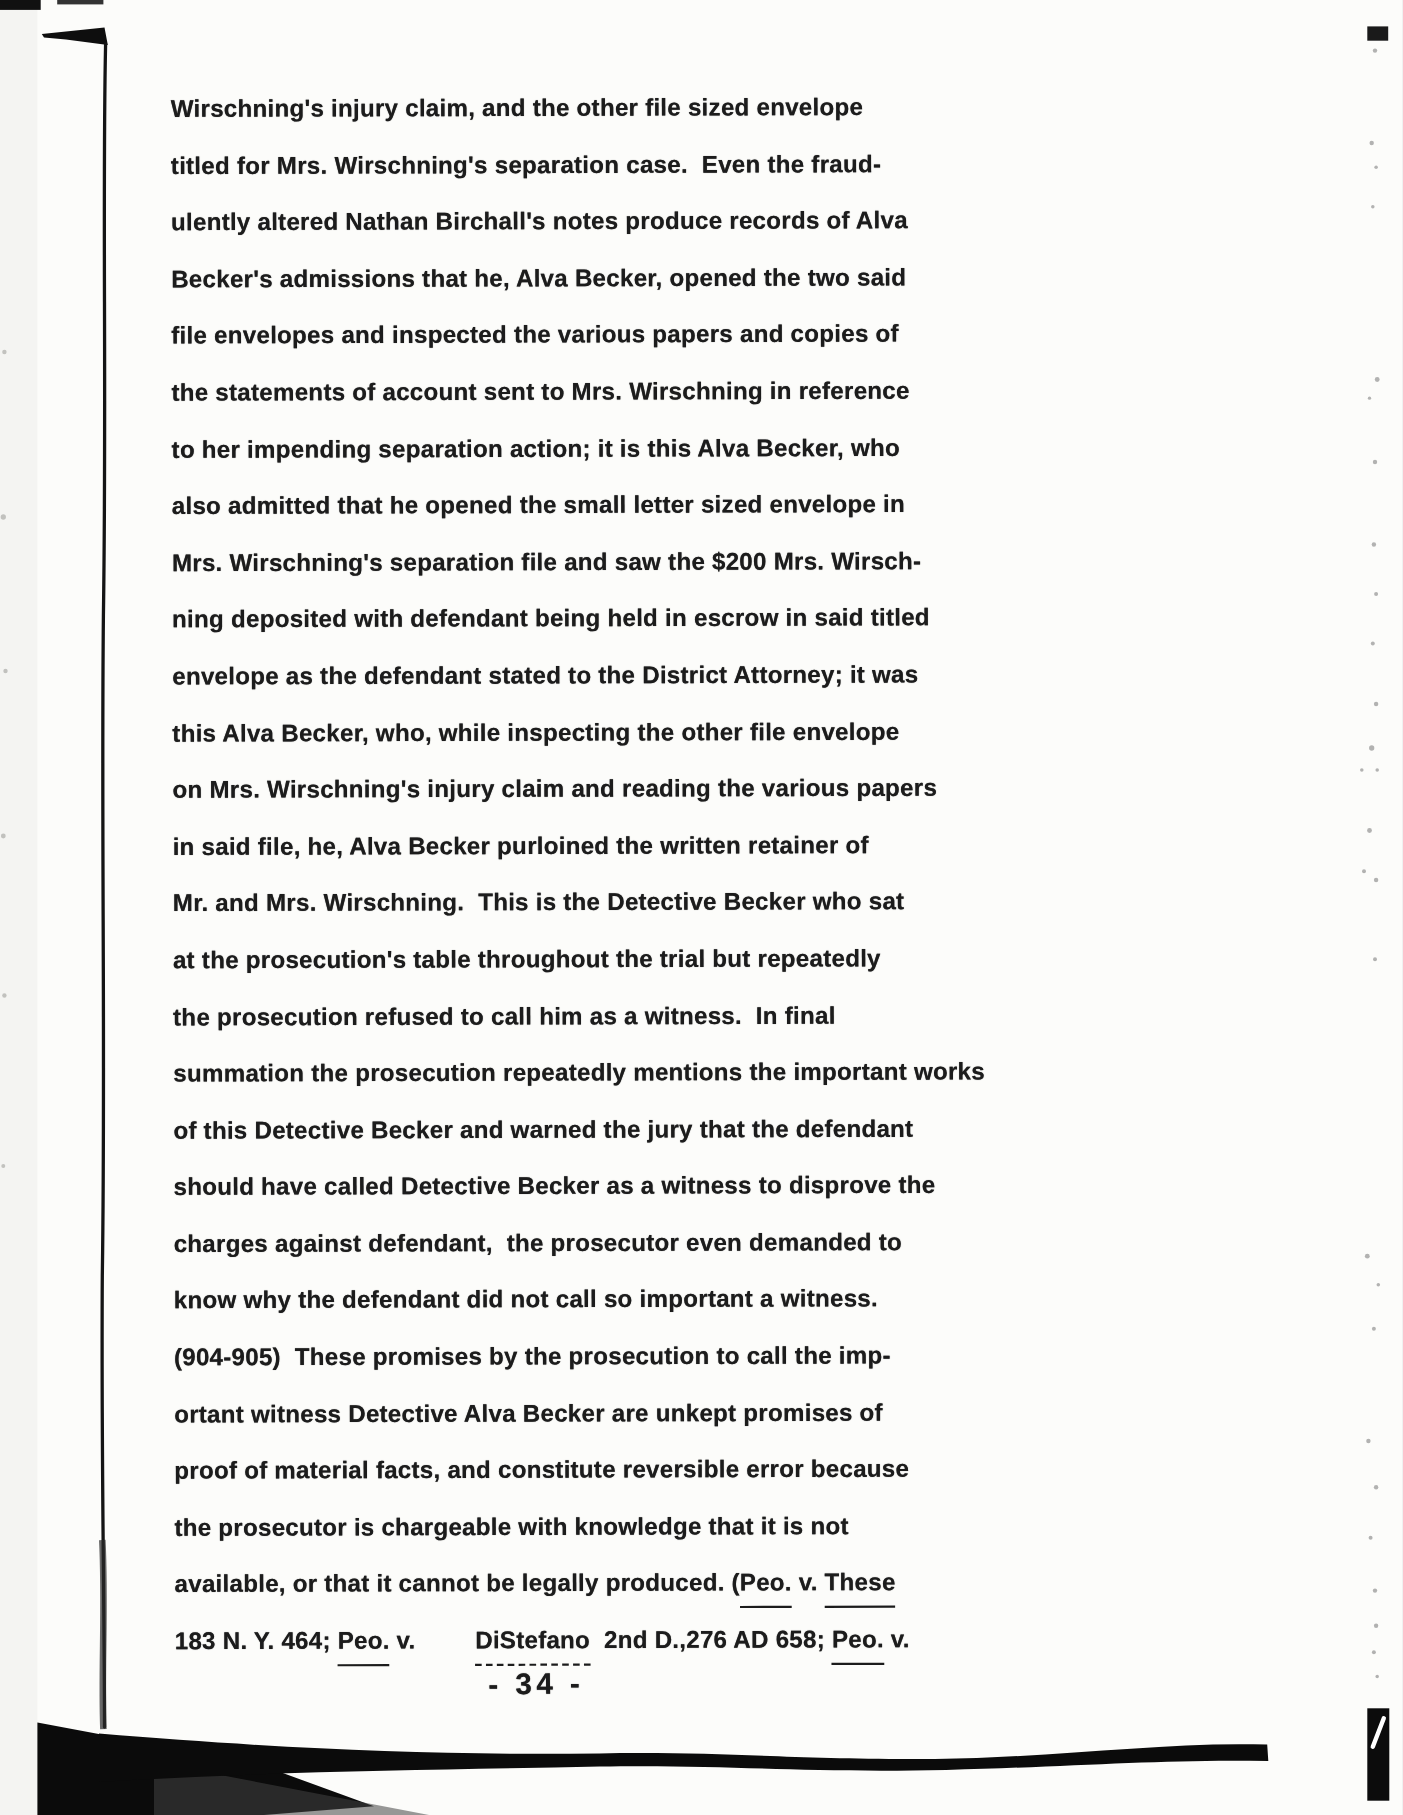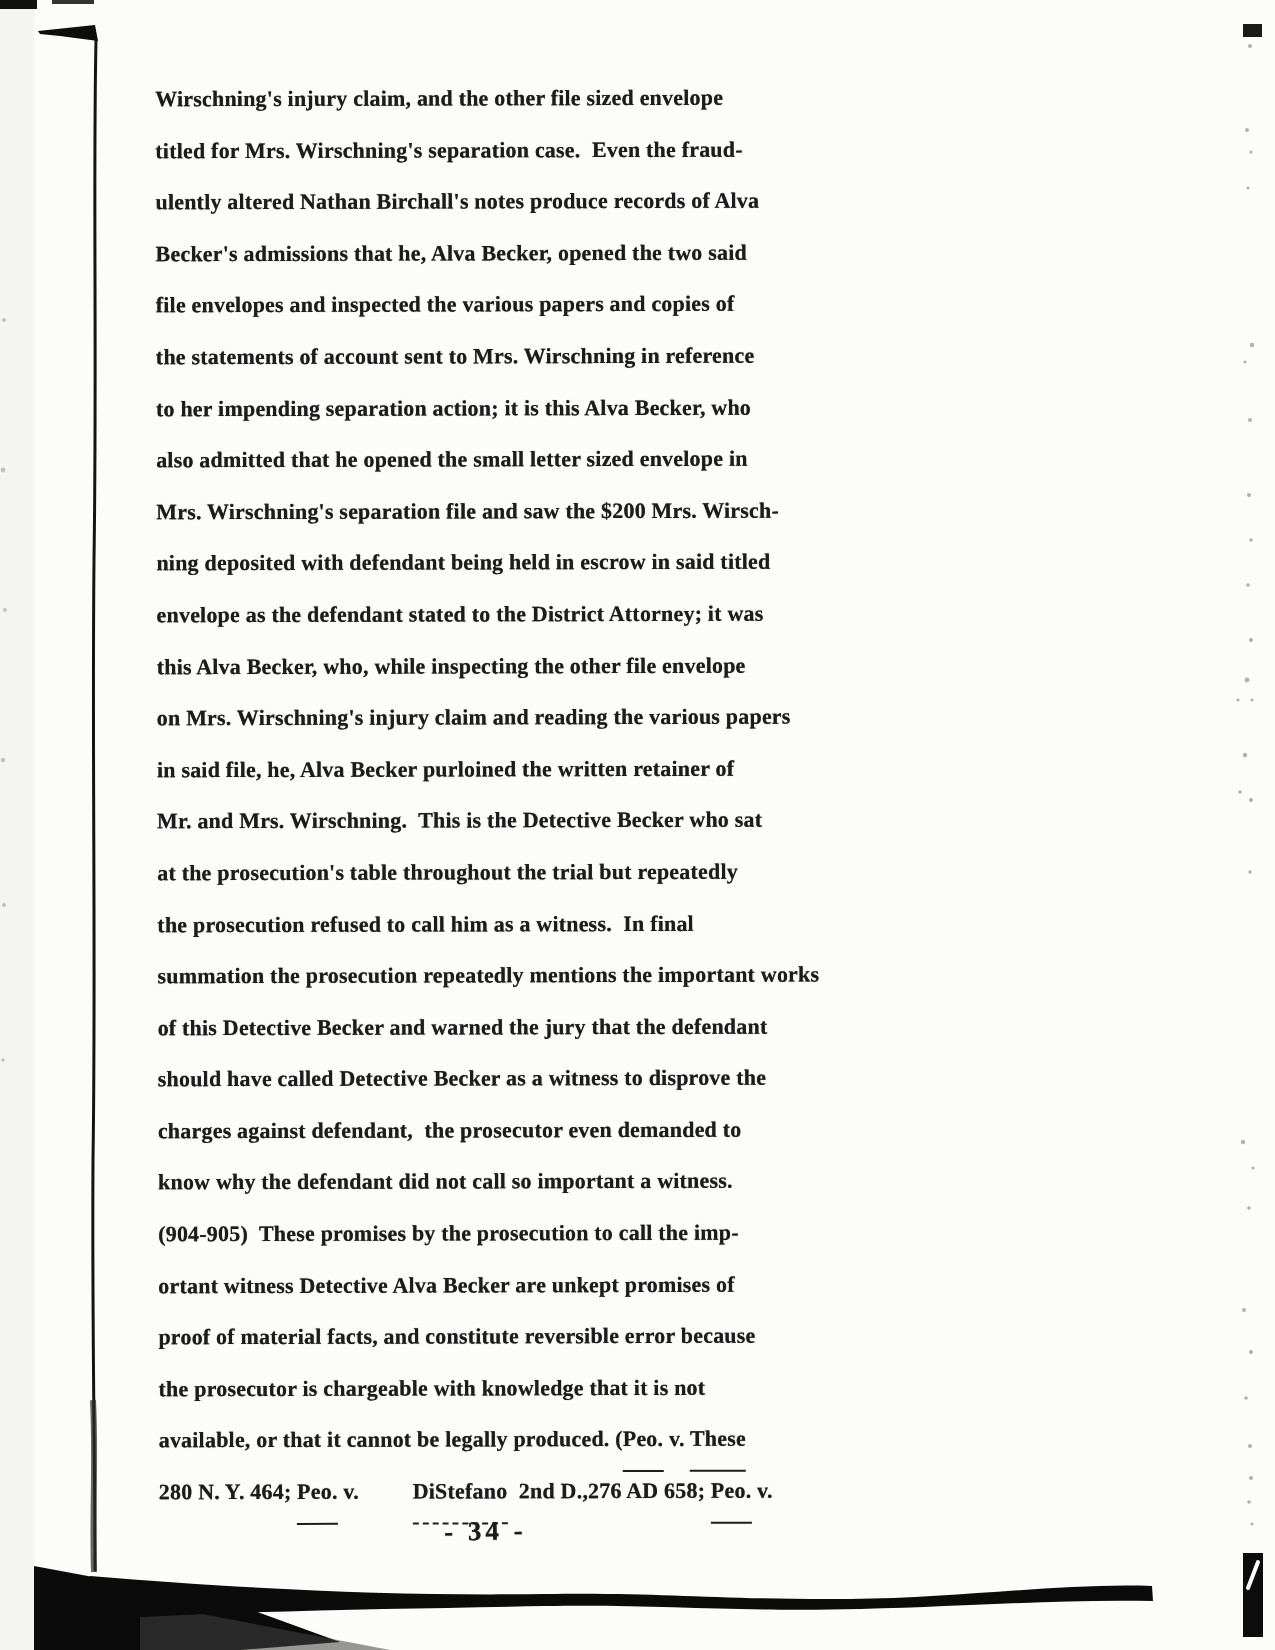--- a/index.html
+++ b/index.html
@@ -6,21 +6,21 @@
     margin: 0;
     padding: 0;
     background: #e8e8e8;
   }
   #paper {
     position: relative;
     width: 1275px;
     height: 1650px;
     background: var(--paper, #fcfcfa);
     overflow: hidden;
-    font-family: Liberation Serif, serif;
+    font-family: Liberation Sans, sans-serif;
   }
   
   #left-edge-strip {
     position: absolute;
     left: 0; top: 0;
     width: 34px; height: 1650px;
     background: #f4f4f2;
   }
   #text-block {
     position: absolute;
@@ -32,21 +32,21 @@
     font-weight: 700;
     letter-spacing: 0.2px;
     text-shadow: 0 0 0.7px rgba(20,20,20,0.75);
     transform: rotate(-0.15deg);
   }
   .tline {
     white-space: pre;
     height: 51.6px;
     line-height: 51.6px;
   }
-  .u  { border-bottom: 2px solid var(--ink, #1c1c1c); padding-bottom: 19px; }
+  .u  { border-bottom: 2px solid var(--ink, #1c1c1c); padding-bottom: 9px; }
   .ud { border-bottom-style: dashed; margin-left: 48px; }
   #page-number {
     position: absolute;
     left: 444px;
     top: 1516px;
     color: var(--ink, #1c1c1c);
     font-size: 27px;
     font-weight: 700;
     letter-spacing: 4px;
     white-space: pre;
@@ -88,21 +88,21 @@
       <div class="tline"><span>summation the prosecution repeatedly mentions the important works</span></div>
       <div class="tline"><span>of this Detective Becker and warned the jury that the defendant</span></div>
       <div class="tline"><span>should have called Detective Becker as a witness to disprove the</span></div>
       <div class="tline"><span>charges against defendant,  the prosecutor even demanded to</span></div>
       <div class="tline"><span>know why the defendant did not call so important a witness.</span></div>
       <div class="tline"><span>(904-905)  These promises by the prosecution to call the imp-</span></div>
       <div class="tline"><span>ortant witness Detective Alva Becker are unkept promises of</span></div>
       <div class="tline"><span>proof of material facts, and constitute reversible error because</span></div>
       <div class="tline"><span>the prosecutor is chargeable with knowledge that it is not</span></div>
       <div class="tline"><span>available, or that it cannot be legally produced. (</span><span class="u">Peo.</span><span> v. </span><span class="u">These</span></div>
-      <div class="tline"><span>280 N. Y. 464; </span><span class="u">Peo.</span><span> v. </span><span class="u ud">DiStefano</span><span>  2nd D.,276 AD 658; </span><span class="u">Peo.</span><span> v.</span></div>
+      <div class="tline"><span>183 N. Y. 464; </span><span class="u">Peo.</span><span> v. </span><span class="u ud">DiStefano</span><span>  2nd D.,276 AD 658; </span><span class="u">Peo.</span><span> v.</span></div>
     </div>
 
   <div id="page-number">- 34 -</div>
 
   <svg id="artifact-layer" viewBox="0 0 1275 1650" xmlns="http://www.w3.org/2000/svg">
 
     <rect x="0" y="0" width="37" height="9" fill="#111"></rect>
     <rect x="52" y="0" width="42" height="4" fill="#333"></rect>
 
     <polygon points="38,31 95,25 98,41 60,36 40,34" fill="#0e0e0e"></polygon>

